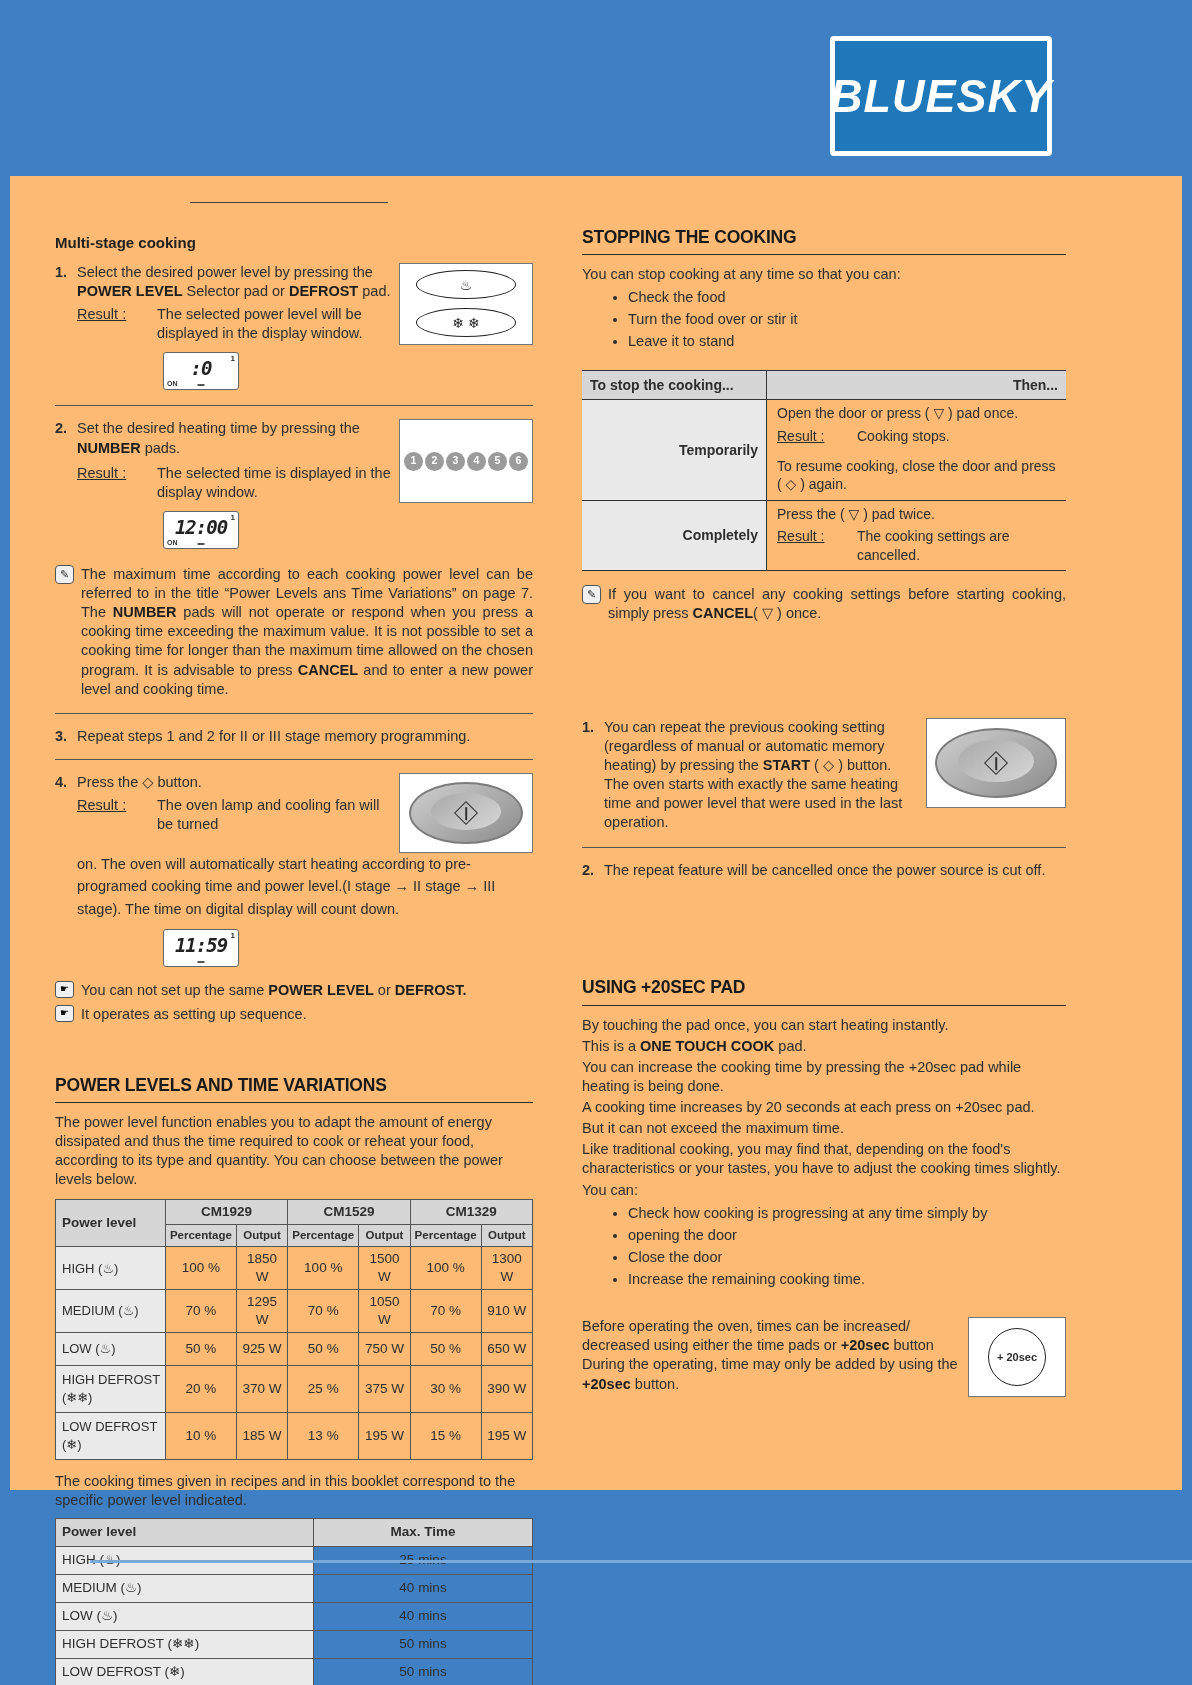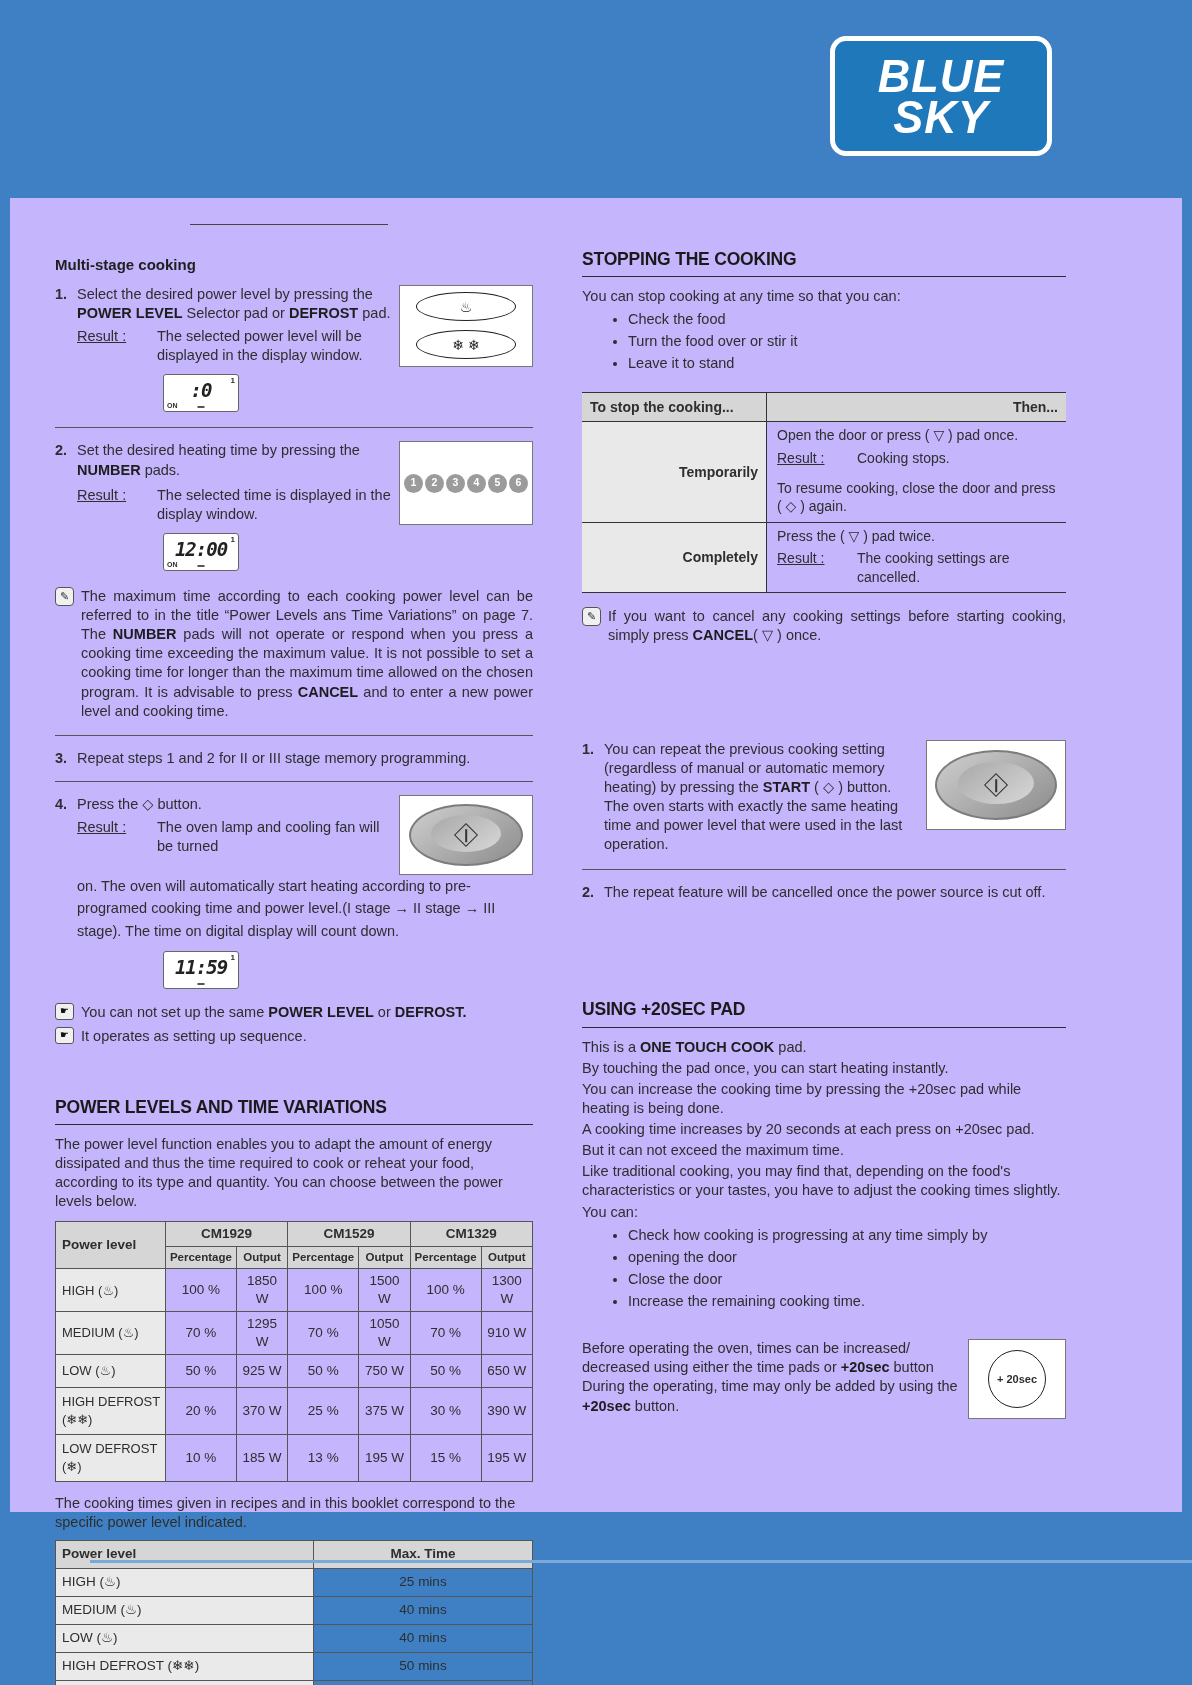--- a/index.html
+++ b/index.html
@@ -1,23 +1,23 @@
 <!DOCTYPE html>
 <html><head>
 <meta charset="utf-8">
 <style>
   html,body{margin:0;padding:0;background:#888;}
   .page{position:relative;width:1192px;height:1685px;background:#3f80c4;overflow:hidden;
         font-family:"Liberation Sans",sans-serif;color:#2e2e2e;}
-  .content{position:absolute;left:10px;top:198px;width:1172px;height:1314px;background:#c4b5fd;}
+  .content{position:absolute;left:10px;top:176px;width:1172px;height:1314px;background:#fdba74;}
   .bottom-line{position:absolute;left:90px;right:0;top:1560px;height:3px;background:#79a9d8;}
 
   
   .logo{position:absolute;left:830px;top:36px;width:212px;height:110px;background:#1e78ba;
-        border:5px solid #fff;border-radius:16px;display:flex;flex-direction:column;
+        border:5px solid #fff;border-radius:4px;display:flex;flex-direction:row;
         align-items:center;justify-content:center;}
   .logo span{color:#fff;font-weight:bold;font-style:italic;font-size:45px;line-height:.92;
         letter-spacing:1px;transform:scaleY(1.04);}
 
   
   .col-left{position:absolute;left:45px;top:26px;width:478px;font-size:14.5px;line-height:1.32;}
   .col-right{position:absolute;left:572px;top:50px;width:484px;font-size:14.5px;line-height:1.32;}
 
   .top-rule{margin-left:135px;width:198px;border-top:1.6px solid #444;margin-bottom:30px;}
   h3.sub{font-size:15px;font-weight:bold;color:#1f1f1f;margin:0 0 10px 0;}
@@ -404,22 +404,22 @@
       <div class="divider"></div>
 
       <div class="step">
         <div class="step-num">2.</div>
         <div class="step-body">The repeat feature will be cancelled once the power source is cut off.</div>
       </div>
 
       <div style="height:96px;"></div>
       <div class="sec-h">USING +20SEC PAD</div>
 
+      <p class="p">By touching the pad once, you can start heating instantly.</p>
       <p class="p"><span>This is a </span><b>ONE TOUCH COOK</b><span> pad.</span></p>
-      <p class="p">By touching the pad once, you can start heating instantly.</p>
       <p class="p">You can increase the cooking time by pressing the +20sec pad while heating is being done.</p>
       <p class="p">A cooking time increases by 20 seconds at each press on +20sec pad.</p>
       <p class="p">But it can not exceed the maximum time.</p>
       <p class="p">Like traditional cooking, you may find that, depending on the food's characteristics or your tastes, you have to adjust the cooking times slightly.</p>
       <p class="p">You can:</p>
 
       <ul class="blt">
         <li>Check how cooking is progressing at any time simply by</li>
         <li>opening the door</li>
         <li>Close the door</li>

